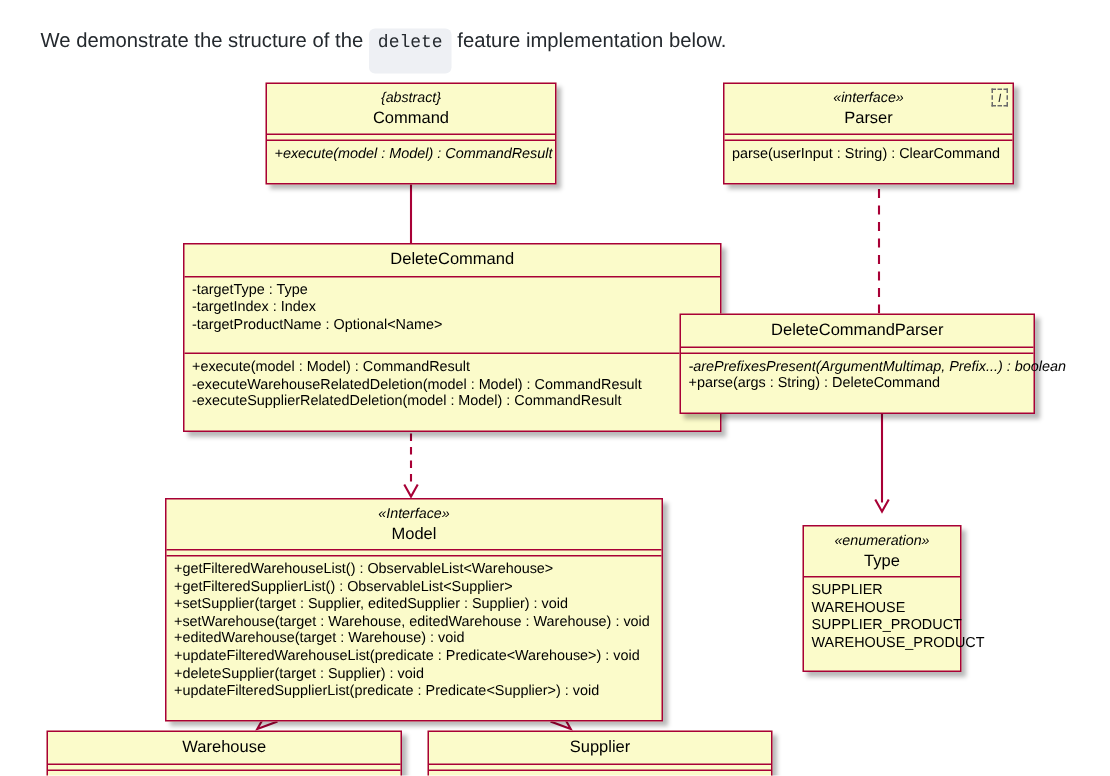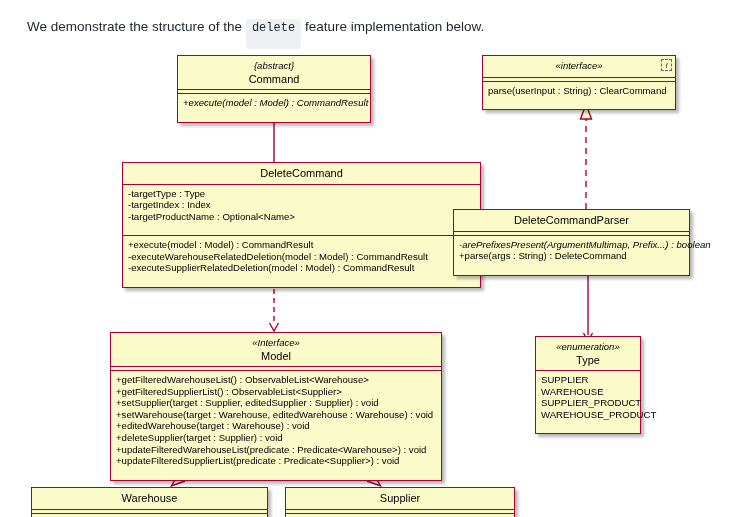--- a/index.html
+++ b/index.html
@@ -115,21 +115,21 @@
     color: #2b2b2b;
     background: #fbfbca;
   }
 
   
   #class-command          { left: 177px; top: 11px;  width: 194px; }
   #class-parser           { left: 482px; top: 11px;  width: 194px; }
   #class-deletecommand    { left: 122px; top: 118px; width: 359px; }
   #class-deletecmdparser  { left: 453px; top: 165px; width: 237px; }
   #class-model            { left: 110px; top: 288px; width: 332px; }
-  #class-type             { left: 535px; top: 292px; width: 106px; }
+  #class-type             { left: 535px; top: 306px; width: 106px; }
   #class-warehouse        { left: 31px;  top: 443px; width: 237px; }
   #class-supplier         { left: 285px; top: 443px; width: 230px; }
 </style>
 </head>
 <body>
 
 <div id="intro-text">
   <span>We demonstrate the structure of the</span>
   <span class="code-chip">delete</span>
   <span>feature implementation below.</span>
@@ -183,20 +183,21 @@
     <div class="sep-gap"></div>
     <div class="uml-compartment">
       <div class="member italic">+execute(model : Model) : CommandResult</div>
     </div>
   </div>
 
   <div class="uml-class" id="class-parser">
     <div class="iface-badge">I</div>
     <div class="uml-head">
       <span class="stereotype">«interface»</span>
+      <span class="cls-name italic">Parser</span>
     </div>
     <div class="sep-gap"></div>
     <div class="uml-compartment">
       <div class="member">parse(userInput : String) : ClearCommand</div>
     </div>
   </div>
 
   <div class="uml-class" id="class-deletecommand">
     <div class="uml-head">
       <span class="cls-name">DeleteCommand</span>
@@ -231,22 +232,22 @@
       <span class="stereotype">«Interface»</span>
       <span class="cls-name">Model</span>
     </div>
     <div class="sep-gap"></div>
     <div class="uml-compartment">
       <div class="member">+getFilteredWarehouseList() : ObservableList&lt;Warehouse&gt;</div>
       <div class="member">+getFilteredSupplierList() : ObservableList&lt;Supplier&gt;</div>
       <div class="member">+setSupplier(target : Supplier, editedSupplier : Supplier) : void</div>
       <div class="member">+setWarehouse(target : Warehouse, editedWarehouse : Warehouse) : void</div>
       <div class="member">+editedWarehouse(target : Warehouse) : void</div>
+      <div class="member">+updateFilteredWarehouseList(predicate : Predicate&lt;Warehouse&gt;) : void</div>
       <div class="member">+deleteSupplier(target : Supplier) : void</div>
-      <div class="member">+updateFilteredWarehouseList(predicate : Predicate&lt;Warehouse&gt;) : void</div>
       <div class="member">+updateFilteredSupplierList(predicate : Predicate&lt;Supplier&gt;) : void</div>
     </div>
   </div>
 
   <div class="uml-class" id="class-type">
     <div class="uml-head">
       <span class="stereotype">«enumeration»</span>
       <span class="cls-name">Type</span>
     </div>
     <div class="sep"></div>

